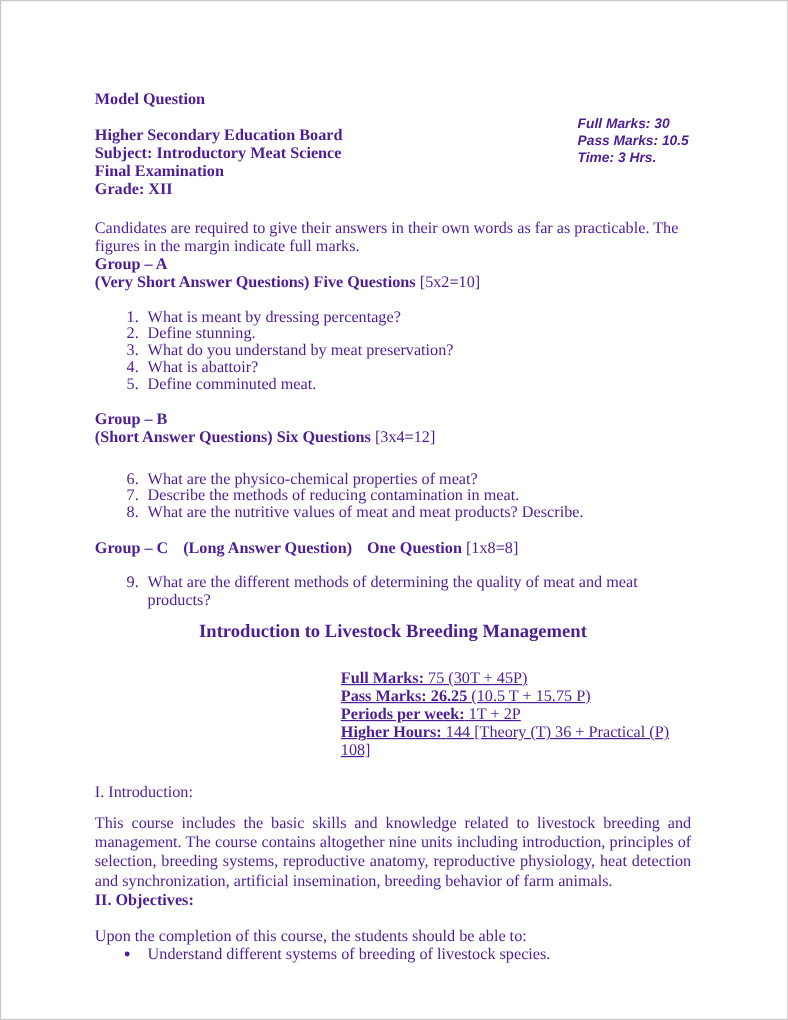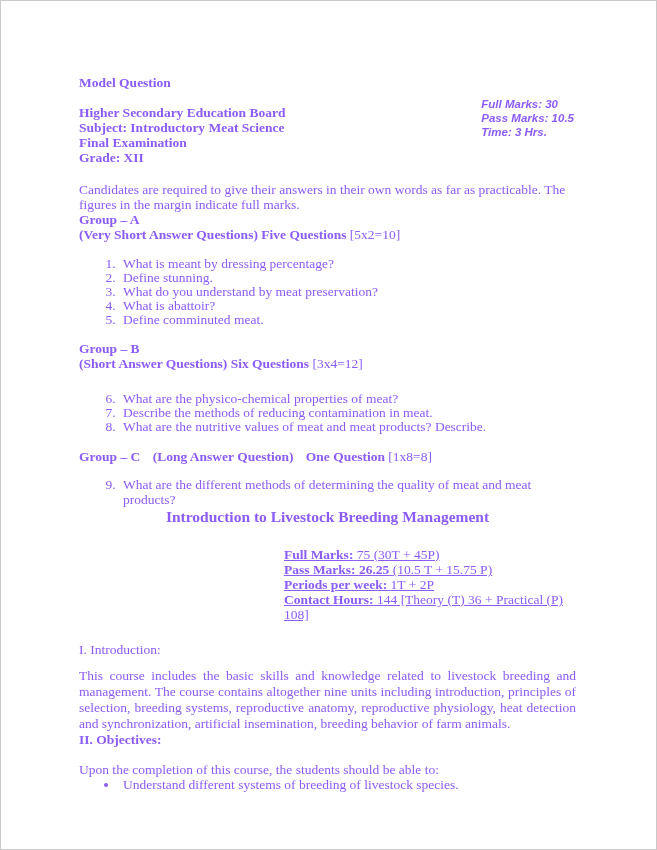--- a/index.html
+++ b/index.html
@@ -3,21 +3,21 @@
 <meta charset="utf-8">
 <style>
   html, body { margin: 0; padding: 0; background: #ffffff; }
   .page {
     width: 657px;
     height: 850px;
     box-sizing: border-box;
     padding: 74px 80px 0 78px;
     border: 1px solid #c9c9c9;
     background: #ffffff;
-    color: #8b5cf6;
+    color: #4c1d95;
     font-family: "Liberation Serif", serif;
     font-size: 13.5px;
     line-height: 15px;
     overflow: hidden;
   }
   .bold { font-weight: bold; }
   .doc-title { font-weight: bold; }
   .header-row { display: flex; justify-content: space-between; margin-top: 15px; }
   .header-left { font-weight: bold; }
   .header-left > div { line-height: 15px; }
@@ -34,21 +34,21 @@
   .group-name { font-weight: bold; }
   .group-heading .marks-note { font-weight: normal; }
   .qlist { margin: 15px 0 0 0; padding-left: 40px; line-height: 14px; }
   .qlist li { padding-left: 4px; }
   .mt14 { margin-top: 14px; }
   .mt13 { margin-top: 21px; }
   .group-c-row { margin-top: 15px; }
   .group-c-row .gc-gap { margin-right: 9px; }
   .q9list { margin: 13px 0 0 0; padding-left: 40px; line-height: 15px; }
   .q9list li { padding-left: 4px; }
-  .course-title { text-align: center; font-weight: bold; font-size: 15.5px; line-height: 16px; margin-top: 2px; }
+  .course-title { text-align: center; font-weight: bold; font-size: 15.5px; line-height: 16px; margin-top: 12px; }
   .course-grade { text-align: center; font-weight: bold; font-size: 13.5px; line-height: 15px; }
   .course-details { margin: 22px 0 0 205px; text-decoration: underline; }
   .course-details > div { line-height: 15px; }
   .section-heading { font-weight: normal; margin-top: 20px; }
   .intro-body { margin: 11px 0 0 0; text-align: justify; line-height: 16px; }
   .obj-heading { font-weight: bold; margin-top: 0; }
   .obj-lead { margin: 15px 0 0 0; }
   .obj-list { margin: 0; padding-left: 40px; line-height: 15px; }
   .obj-list li { padding-left: 4px; }
 </style>
@@ -120,21 +120,21 @@
     </div>
     <div>
       <span class="bold">Pass Marks: 26.25</span>
       <span>(10.5 T + 15.75 P)</span>
     </div>
     <div>
       <span class="bold">Periods per week:</span>
       <span>1T + 2P</span>
     </div>
     <div>
-      <span class="bold">Contact Hours:</span>
+      <span class="bold">Higher Hours:</span>
       <span>144 [Theory (T) 36 + Practical (P) 108]</span>
     </div>
   </div>
 
   <div class="section-heading">I. Introduction:</div>
   <p class="intro-body">This course includes the basic skills and knowledge related to livestock breeding and management. The course contains altogether nine units including introduction, principles of selection, breeding systems, reproductive anatomy, reproductive physiology, heat detection and synchronization, artificial insemination, breeding behavior of farm animals.</p>
 
   <div class="obj-heading">II. Objectives:</div>
   <p class="obj-lead">Upon the completion of this course, the students should be able to:</p>
   <ul class="obj-list">

